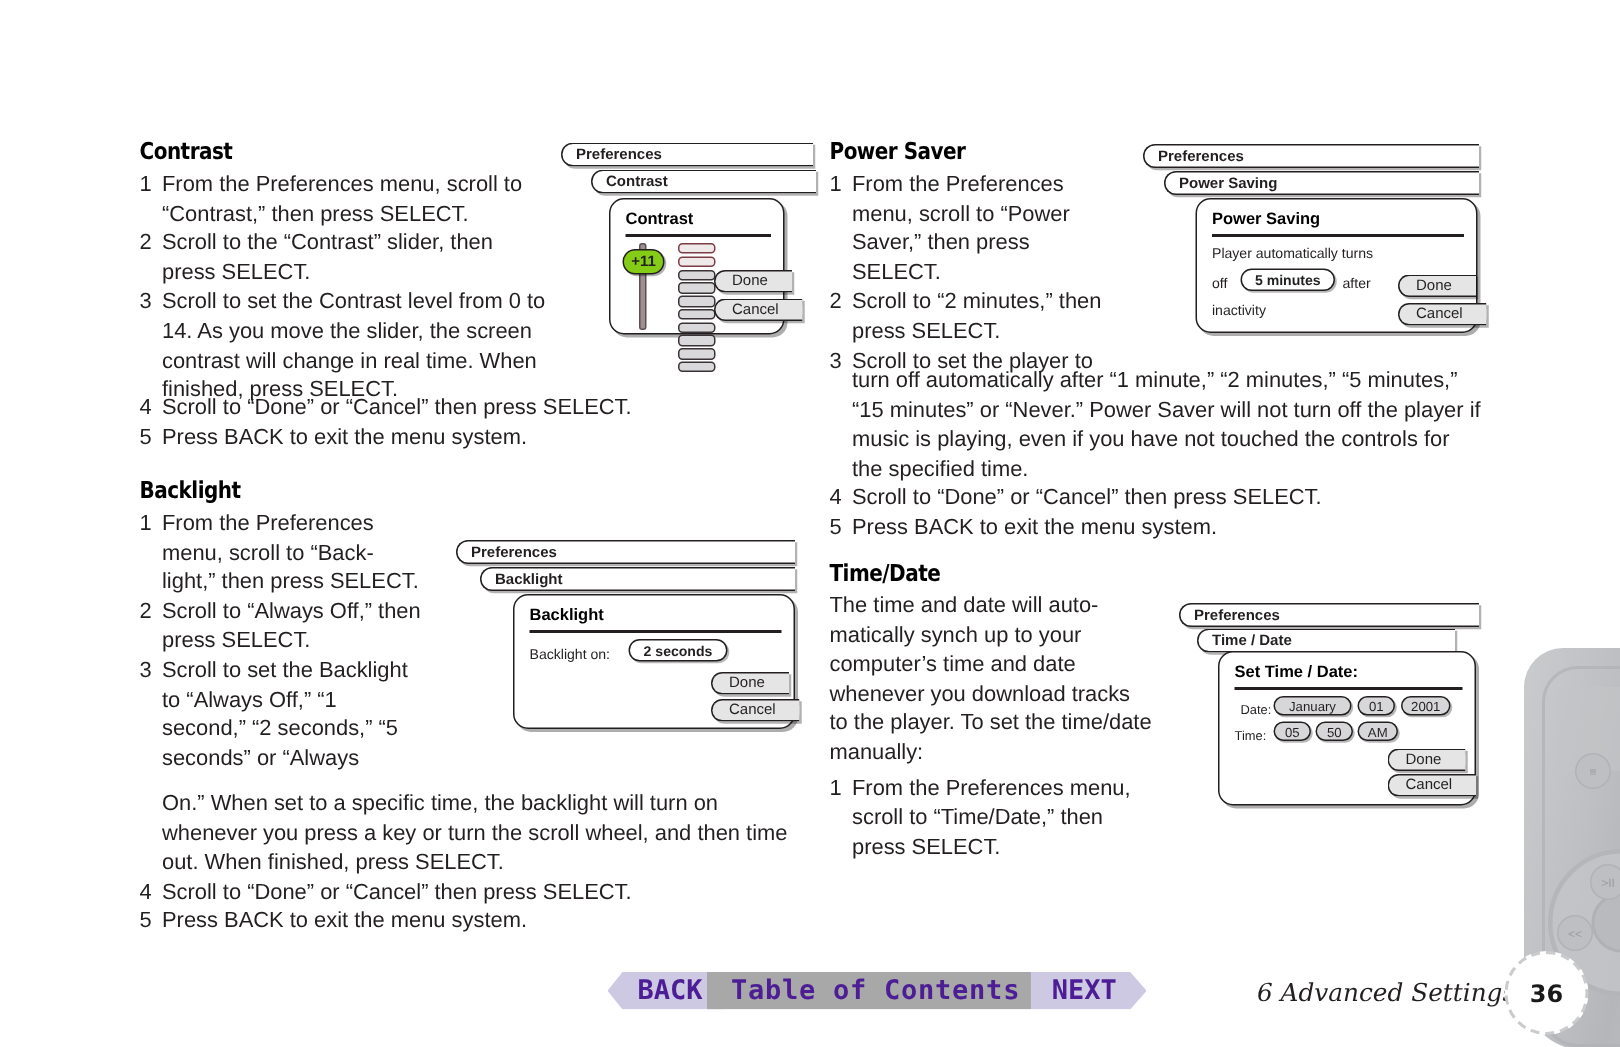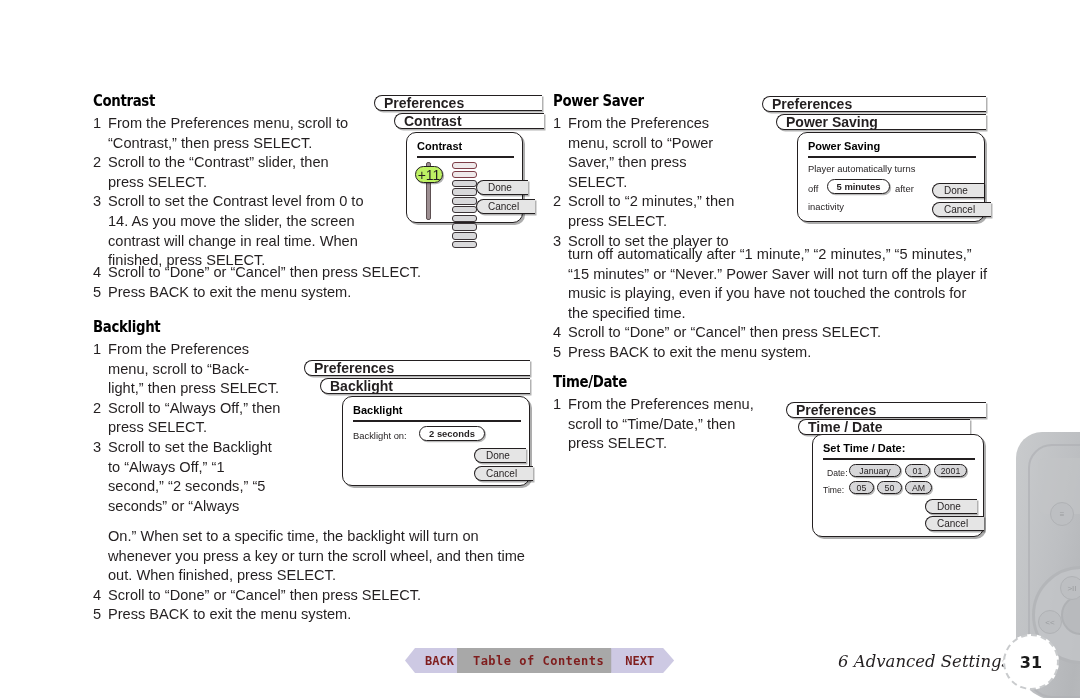--- a/index.html
+++ b/index.html
@@ -37,21 +37,21 @@
   .step{display:flex;}
   .step .num{width:15px;flex:0 0 15px;text-align:left;}
   .step .txt{flex:1;}
   .para{font-size:14.6px;line-height:19.6px;color:#231f20;}
 
   
   .crumb{
     position:absolute;height:16px;line-height:15px;
     border:1.4px solid #231f20;border-right:none;
     border-radius:9px 0 0 9px;background:#fff;
-    font-size:14px;font-weight:bold;padding-left:9px;padding-right:14px;
+    font-size:10px;font-weight:bold;padding-left:9px;padding-right:14px;
     box-sizing:border-box;white-space:nowrap;
     box-shadow:1.5px 1.5px 0 rgba(0,0,0,.30);
   }
 
   
   .dlg{
     position:absolute;border:1.6px solid #231f20;border-radius:10px;background:#fff;
     box-shadow:2px 2px 0 rgba(0,0,0,.32);box-sizing:border-box;
   }
   .dlg-title{position:absolute;font-size:11px;font-weight:bold;color:#000;}
@@ -71,31 +71,31 @@
   .actbtn{
     position:absolute;height:15px;line-height:13px;box-sizing:border-box;
     border:1.4px solid #231f20;border-right:none;border-radius:9px 0 0 9px;
     background:#e5e5e5;font-size:10px;color:#231f20;padding-left:11px;padding-right:16px;
     box-shadow:1.5px 1.5px 0 rgba(0,0,0,.30);white-space:nowrap;
   }
 
   
   .slider-track{position:absolute;width:3px;background:#9d8f92;border:1px solid #5d5052;border-radius:2px;}
   .slider-knob{position:absolute;width:26px;height:15px;border-radius:999px;border:1.5px solid #231f20;
-    background:#bef264;font-size:14px;font-weight:normal;display:flex;align-items:center;justify-content:center;
+    background:#84cc16;font-size:10px;font-weight:bold;display:flex;align-items:center;justify-content:center;
     box-shadow:1.2px 1.2px 0 rgba(0,0,0,.3);}
   .bars{position:absolute;display:flex;flex-direction:column;gap:1.4px;}
   .bars i{display:block;width:23px;height:5.4px;border-radius:3px;border:1px solid #3a3336;background:#d9d9db;}
   .bars i.lit{background:#efe9ea;border-color:#7d3d47;}
 
   
   .navbar{position:absolute;left:405px;top:648px;height:25px;display:flex;align-items:stretch;}
   .nav-seg{
     position:relative;display:flex;align-items:center;justify-content:center;
-    font-family:"DejaVu Sans Mono", monospace;font-size:12px;font-weight:bold;color:#7f1d1d;
+    font-family:"DejaVu Sans Mono", monospace;font-size:18px;font-weight:bold;color:#4c1d95;
   }
   .nav-back{background:#cdc9e3;padding:0 14px 0 20px;
     clip-path:polygon(10px 0,100% 0,100% 100%,10px 100%,0 50%);}
   .nav-toc{background:#a8a8a8;padding:0 18px 0 16px;letter-spacing:.5px;
     clip-path:polygon(0 0,calc(100% - 11px) 0,100% 50%,calc(100% - 11px) 100%,0 100%);margin-left:-11px;}
   .nav-next{background:#cdc9e3;padding:0 20px 0 14px;
     clip-path:polygon(0 0,calc(100% - 11px) 0,100% 50%,calc(100% - 11px) 100%,0 100%);margin-left:-11px;}
 
   .chapter{position:absolute;left:838px;top:652px;font-family:"DejaVu Serif", serif;
     font-style:italic;font-size:16.5px;color:#231f20;white-space:nowrap;}
@@ -264,20 +264,21 @@
       <div class="chip" style="left:29px;top:46px;width:63px;height:15px;">5 minutes</div>
       <div class="dlg-text" style="left:97px;top:50px;">after</div>
       <div class="dlg-text" style="left:10px;top:68px;">inactivity</div>
     </div>
     <div class="actbtn" style="left:932px;top:183px;">Done</div>
     <div class="actbtn" style="left:932px;top:202px;">Cancel</div>
   </div>
 
   <div style="position:absolute;left:553px;top:373px;width:215px;">
     <div class="sec-head">Time/Date</div>
+    <div class="para" style="margin-top:4px;">The time and date will auto-matically synch up to your computer’s time and date whenever you download tracks to the player. To set the time/date manually:</div>
     <div class="steps" style="margin-top:4px;">
       <div class="step">
           <span class="num">1</span>
           <span class="txt">From the Preferences menu, scroll to “Time/Date,” then press SELECT.</span>
         </div>
     </div>
   </div>
 
   <div>
     <div class="crumb" style="left:786px;top:402px;width:200px;">Preferences</div>
@@ -301,15 +302,15 @@
     <div class="actbtn" style="left:925px;top:516px;">Cancel</div>
   </div>
 
   <div class="navbar">
     <div class="nav-seg nav-back">BACK</div>
     <div class="nav-seg nav-toc">Table of Contents</div>
     <div class="nav-seg nav-next">NEXT</div>
   </div>
 
   <div class="chapter">6  Advanced Settings</div>
-  <div class="pagebadge">31</div>
+  <div class="pagebadge">36</div>
 
 </div>
 
 </body></html>

